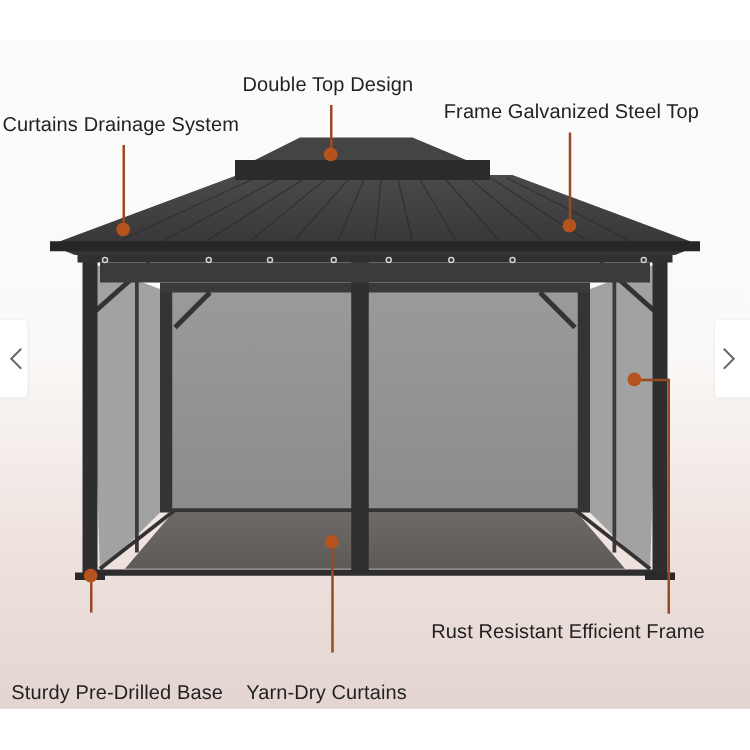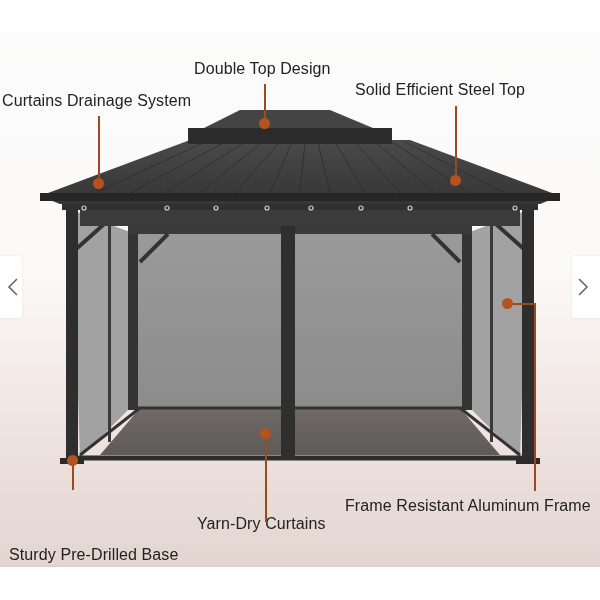--- a/index.html
+++ b/index.html
@@ -104,33 +104,33 @@
 </svg>
 
 <div class="label" style="left:194px;top:60px;">Double Top Design</div>
 <div class="leader" style="left:264px;top:84px;height:38px;"></div>
 <div class="dot" style="left:259px;top:118px;"></div>
 
 <div class="label" style="left:2px;top:92px;">Curtains Drainage System</div>
 <div class="leader" style="left:98px;top:116px;height:66px;"></div>
 <div class="dot" style="left:93px;top:178px;"></div>
 
-<div class="label" style="left:355px;top:81px;">Solid Efficient Steel Top</div>
+<div class="label" style="left:355px;top:81px;">Frame Galvanized Steel Top</div>
 <div class="leader" style="left:455px;top:106px;height:72px;"></div>
 <div class="dot" style="left:450px;top:175px;"></div>
 
 <div class="label" style="left:9px;top:502px;margin-top:44px;">Sturdy Pre-Drilled Base</div>
 <div class="leader" style="left:72px;top:462px;height:28px;"></div>
 <div class="dot" style="left:67px;top:455px;"></div>
 
-<div class="label" style="left:197px;top:515px;text-align:center;">Yarn-Dry Curtains</div>
+<div class="label" style="left:197px;top:546px;text-align:center;">Yarn-Dry Curtains</div>
 <div class="leader" style="left:265px;top:434px;height:88px;"></div>
 <div class="dot" style="left:260px;top:428px;"></div>
 
-<div class="label" style="left:345px;top:497px;">Frame Resistant Aluminum Frame</div>
+<div class="label" style="left:345px;top:497px;">Rust Resistant Efficient Frame</div>
 <div class="hleader" style="left:510px;top:303px;width:26px;"></div>
 <div class="leader" style="left:534px;top:303px;height:188px;"></div>
 <div class="dot" style="left:502px;top:298px;"></div>
 
 <div class="nav-btn" style="left:-16px;">
   <svg viewBox="0 0 12 20" style="margin-left:20px">
       <polyline points="10,2 2,10 10,18" fill="none" stroke="#666" stroke-width="1.6"></polyline>
     </svg>
 </div>
 <div class="nav-btn" style="left:572px;">

